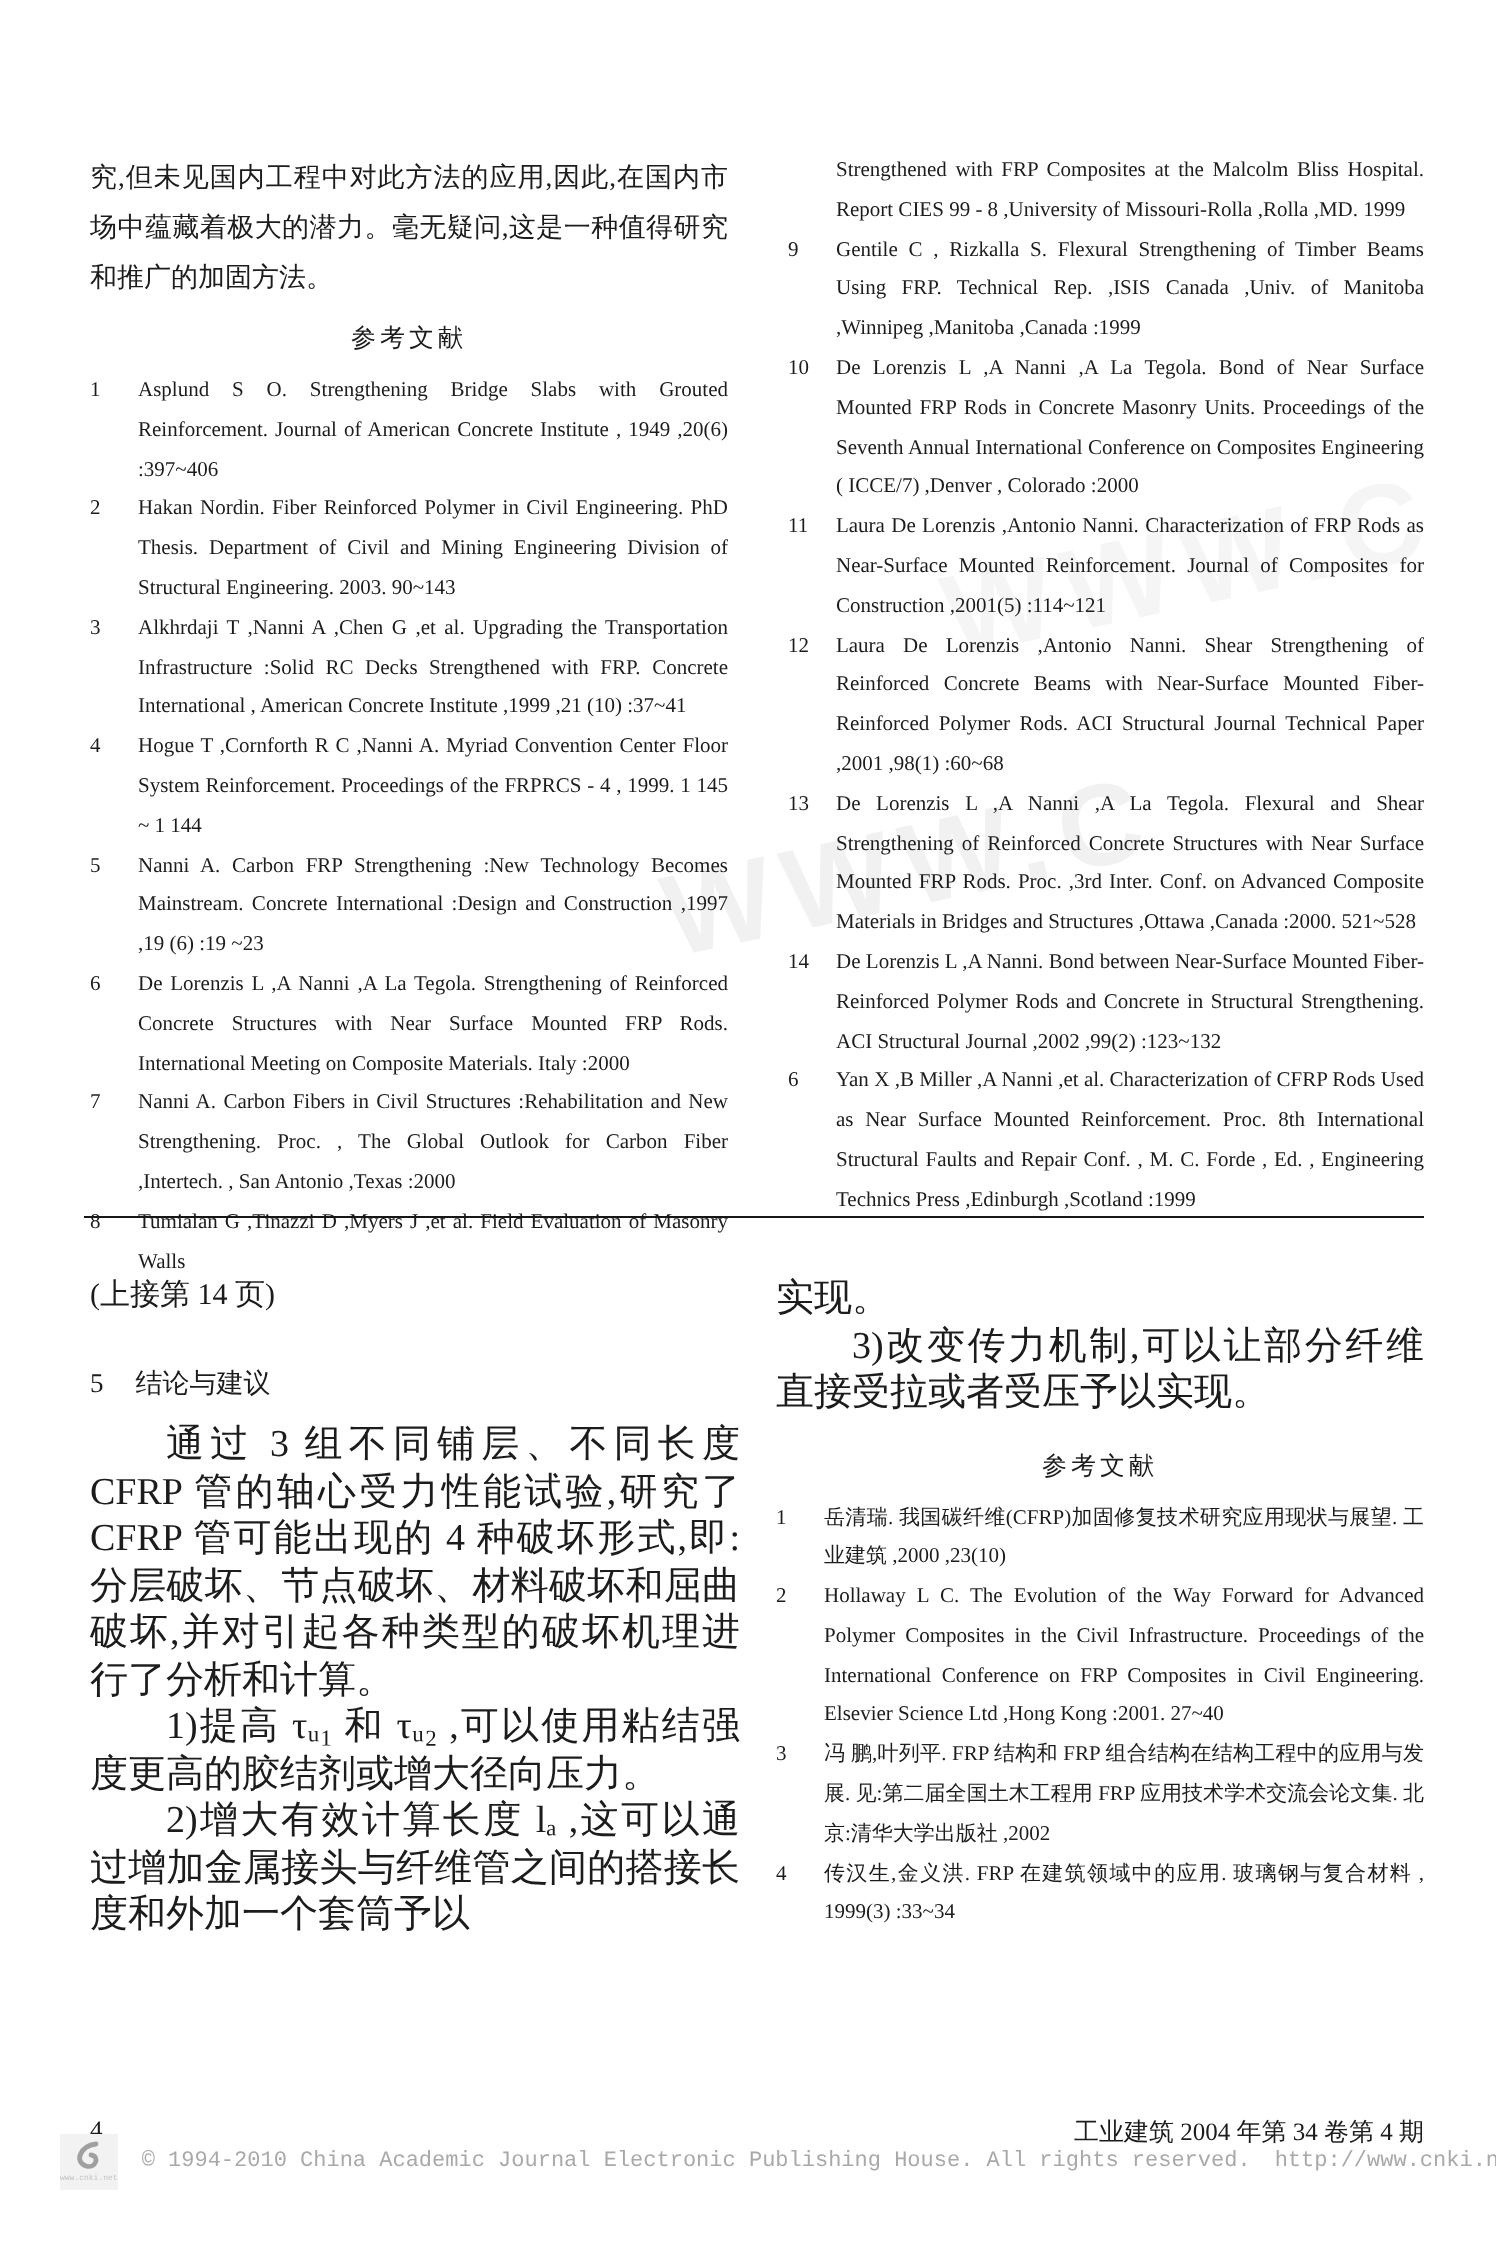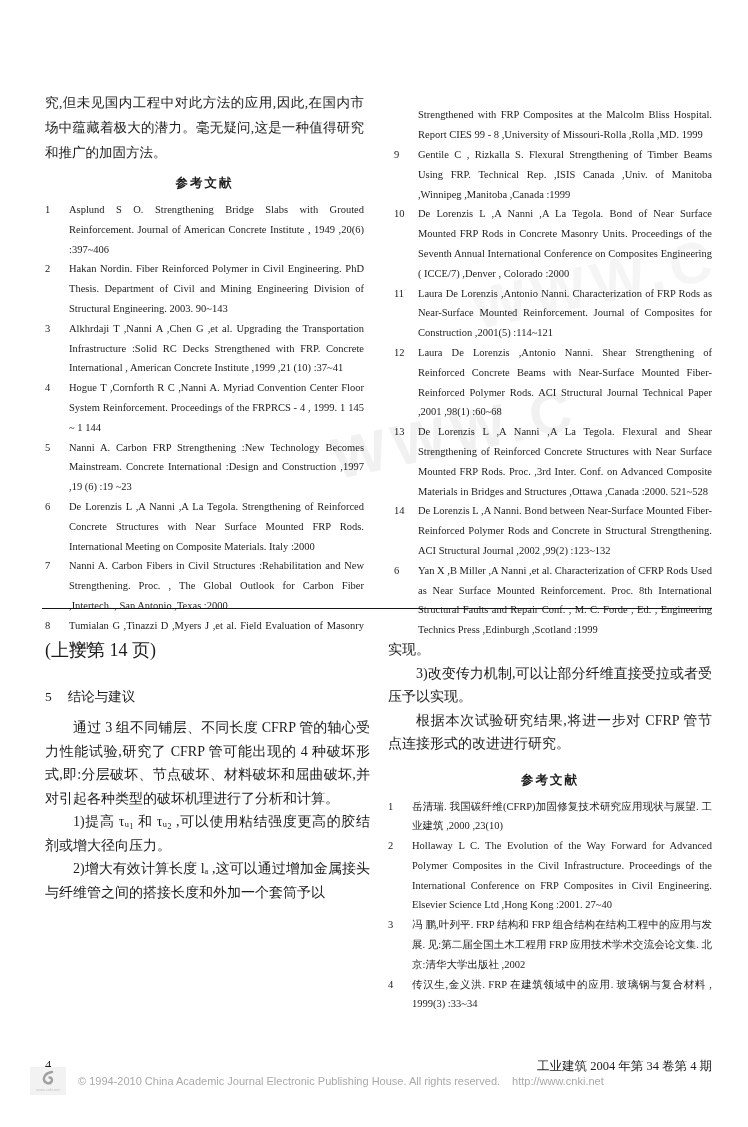--- a/index.html
+++ b/index.html
@@ -6,70 +6,70 @@
   .page{
     position:relative;
     width:748px;height:1127px;
     margin:0 auto;
     background:#ffffff;
     font-family:"Liberation Serif","DejaVu Serif",serif;
     color:#1c1c1c;
     overflow:hidden;
   }
   .top-section{
-    position:absolute;top:90px;left:45px;width:667px;
-    display:flex;gap:30px;align-items:center;
+    position:absolute;top:76px;left:45px;width:667px;
+    display:flex;gap:30px;
   }
   .bottom-section{
     position:absolute;top:638px;left:45px;width:667px;
     display:flex;gap:18px;
   }
   .col{width:325px;}
   .col-r{width:324px;}
   .intro{
     font-size:13.5px;line-height:25px;text-align:justify;
     margin:0 0 10px 0;
   }
   .ref-heading{
-    text-align:center;font-weight:bold;font-size:12.5px;
+    text-align:center;font-weight:normal;font-size:12.5px;
     margin:8px 0 8px 0;letter-spacing:2px;
   }
   .ref-list{display:block;}
   .ref{
     display:flex;gap:9px;
     font-size:10.5px;line-height:19.8px;text-align:justify;
   }
   .ref-num{flex:0 0 15px;text-align:left;}
   .ref-text{flex:1;}
   .ref-cont{
     font-size:10.5px;line-height:19.8px;text-align:justify;
     padding-left:24px;margin:0 0 0 0;
   }
   .divider{
     position:absolute;top:608px;left:42px;width:670px;
     border-top:1.6px solid #161616;
   }
-  .cont-note{font-size:18px;margin:0 0 26px 0;}
+  .cont-note{font-size:15px;margin:0 0 26px 0;}
   .sec-heading{font-size:13.5px;font-weight:normal;margin:0 0 10px 0;}
   .sec-heading .sec-num{margin-right:16px;}
   .para{
-    font-size:14px;line-height:23.5px;text-align:justify;
+    font-size:19px;line-height:23.5px;text-align:justify;
     margin:0;text-indent:2em;
   }
   .para.no-indent{text-indent:0;}
   .page-footer{
     position:absolute;top:1058px;left:45px;width:667px;
     display:flex;justify-content:space-between;
     font-size:12.5px;
   }
   .copyright-bar{
     position:absolute;top:1064px;left:30px;width:700px;height:34px;
     display:flex;align-items:center;gap:12px;
     color:#a9a9a9;font-size:11px;
-    font-family:Liberation Sans, sans-serif;
+    font-family:Liberation Mono, monospace;
     text-align:right;
   }
   .cnki-logo{
     width:36px;height:28px;background:#f2f2f2;
     display:flex;flex-direction:column;align-items:center;justify-content:center;
     color:#b5b5b5;
   }
   .cnki-logo svg{display:block;}
   .cnki-logo .logo-caption{font-size:4px;line-height:4px;color:#c4c4c4;}
   .copy-text{white-space:nowrap;}
@@ -177,21 +177,20 @@
         <span class="sec-num">5</span><span>结论与建议</span>
       </div>
       <p class="para">通过 3 组不同铺层、不同长度 CFRP 管的轴心受力性能试验,研究了 CFRP 管可能出现的 4 种破坏形式,即:分层破坏、节点破坏、材料破坏和屈曲破坏,并对引起各种类型的破坏机理进行了分析和计算。</p>
       <p class="para">1)提高 τᵤ₁ 和 τᵤ₂ ,可以使用粘结强度更高的胶结剂或增大径向压力。</p>
       <p class="para">2)增大有效计算长度 lₐ ,这可以通过增加金属接头与纤维管之间的搭接长度和外加一个套筒予以</p>
     </div>
 
     <div class="col-r">
       <p class="para no-indent">实现。</p>
       <p class="para">3)改变传力机制,可以让部分纤维直接受拉或者受压予以实现。</p>
-      <p class="para">根据本次试验研究结果,将进一步对 CFRP 管节点连接形式的改进进行研究。</p>
       <div class="ref-heading" style="margin-top:16px;">参考文献</div>
       <div class="ref-list">
         <div class="ref">
           <span class="ref-num">1</span>
           <span class="ref-text">岳清瑞. 我国碳纤维(CFRP)加固修复技术研究应用现状与展望. 工业建筑 ,2000 ,23(10)</span>
         </div>
         <div class="ref">
           <span class="ref-num">2</span>
           <span class="ref-text">Hollaway L C. The Evolution of the Way Forward for Advanced Polymer Composites in the Civil Infrastructure. Proceedings of the International Conference on FRP Composites in Civil Engineering. Elsevier Science Ltd ,Hong Kong :2001. 27~40</span>
         </div>

